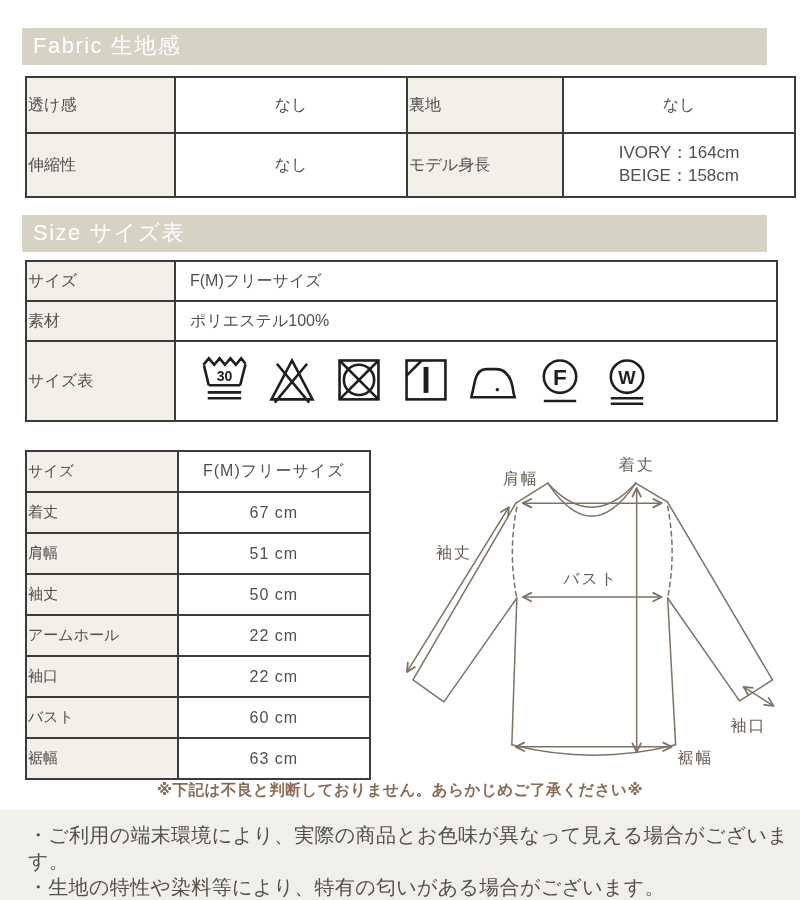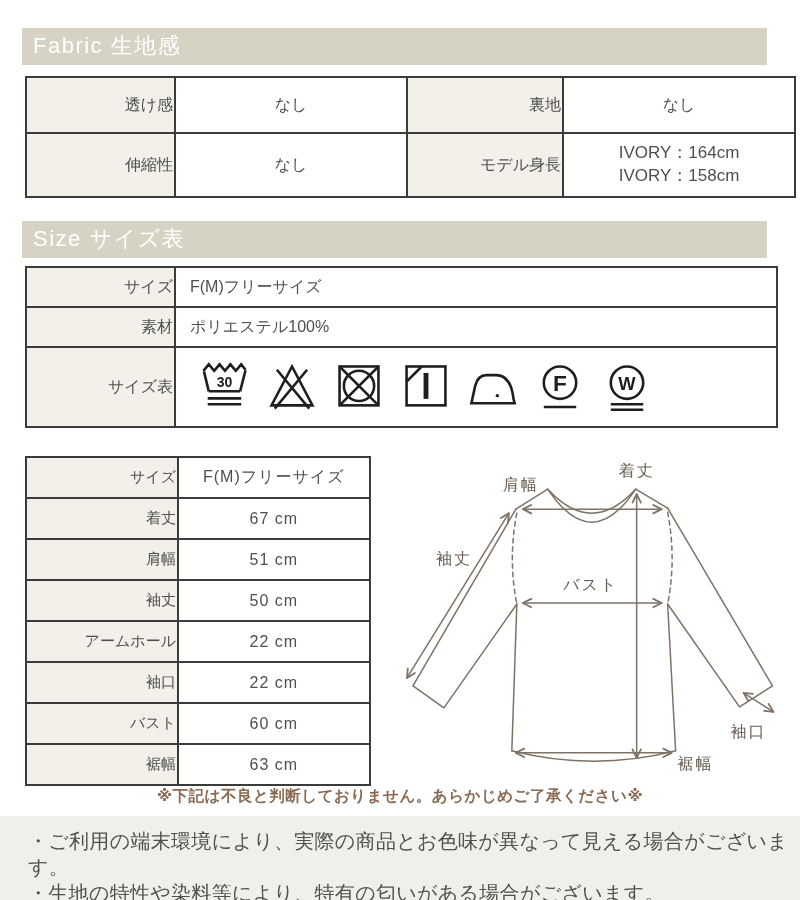--- a/index.html
+++ b/index.html
@@ -7,25 +7,25 @@
     width:800px;height:900px;overflow:hidden;background:#ffffff;
     font-family:"Liberation Sans","DejaVu Sans",sans-serif;
     color:#4f4f4f;
   }
   
   .bar{
     margin-left:22px;width:745px;background:#d7d3c4;color:#ffffff;
     font-size:22px;letter-spacing:1.5px;padding:3px 0 4px 11px;box-sizing:border-box;
   }
   .bar1{margin-top:28px;}
-  .bar2{margin-top:23px;}
+  .bar2{margin-top:17px;}
   
   table{border-collapse:collapse;table-layout:fixed;}
   td{border:2px solid #3b3b3b;font-size:16px;color:#4f4f4f;}
-  .lbl{background:#f2f0e9;text-align:right;}
+  .lbl{background:#f2f0e9;text-align:left;}
   .val{background:#ffffff;text-align:center;}
   .val-left{background:#ffffff;text-align:left;padding-left:14px;}
   
   .fabric-table{margin:11px 0 0 25px;width:753px;}
   .fabric-table .r1 td{height:52px;}
   .fabric-table .r2 td{height:60px;}
   .c1{width:145px;}.c2{width:228px;}.c3{width:152px;}.c4{width:228px;}
   .two-line{line-height:1.35;font-size:17px;}
   
   .spec-table{margin:8px 0 0 25px;width:753px;}
@@ -67,21 +67,21 @@
     <td class="val c2">なし</td>
     <td class="lbl c3">裏地</td>
     <td class="val c4">なし</td>
   </tr>
   <tr class="r2">
     <td class="lbl c1">伸縮性</td>
     <td class="val c2">なし</td>
     <td class="lbl c3">モデル身長</td>
     <td class="val c4 two-line">
       <div>IVORY：164cm</div>
-      <div>IVORY：158cm</div>
+      <div>BEIGE：158cm</div>
     </td>
   </tr>
 </tbody>
   </table>
 
 <div class="bar bar2">
   <span>Size サイズ表</span>
 </div>
 
 <table class="spec-table">

